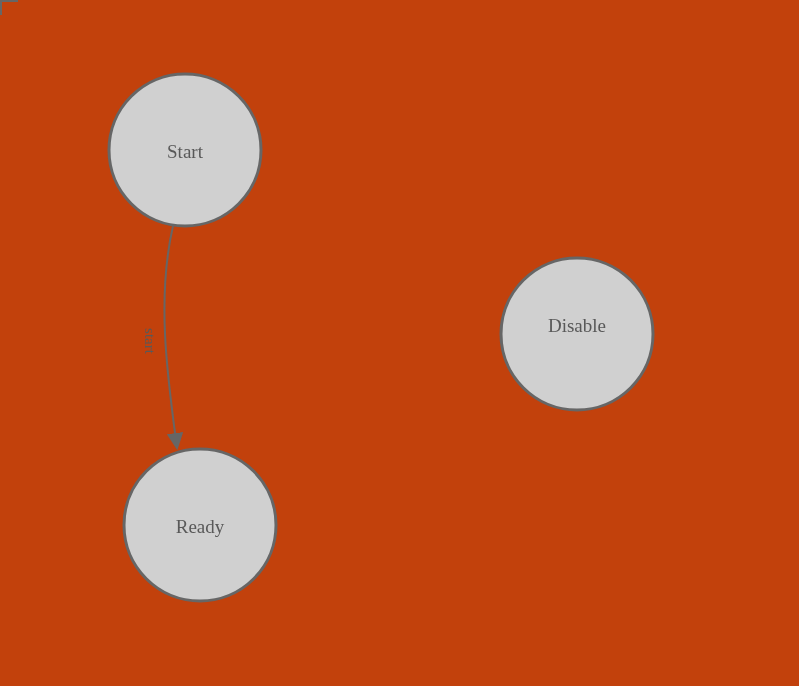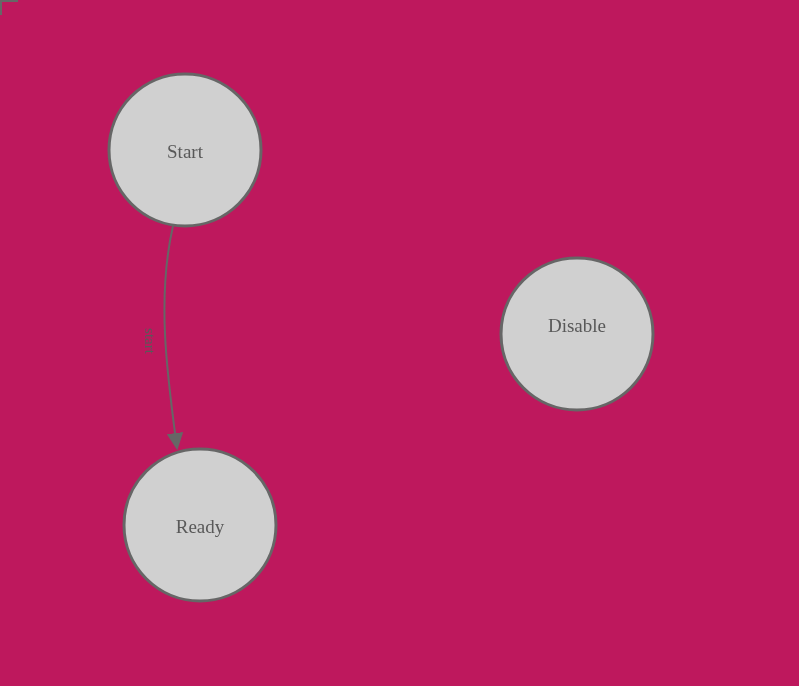--- a/index.html
+++ b/index.html
@@ -7,21 +7,21 @@
     padding: 0;
     background: #ffffff;
   }
   body {
     font-family: "Liberation Serif", serif;
   }
   #canvas {
     position: relative;
     width: 799px;
     height: 686px;
-    background: #be185d;
+    background: #c2410c;
     overflow: hidden;
     text-align: center;
   }
   #diagram-svg {
     position: absolute;
     left: 0;
     top: 0;
     width: 799px;
     height: 686px;
   }

